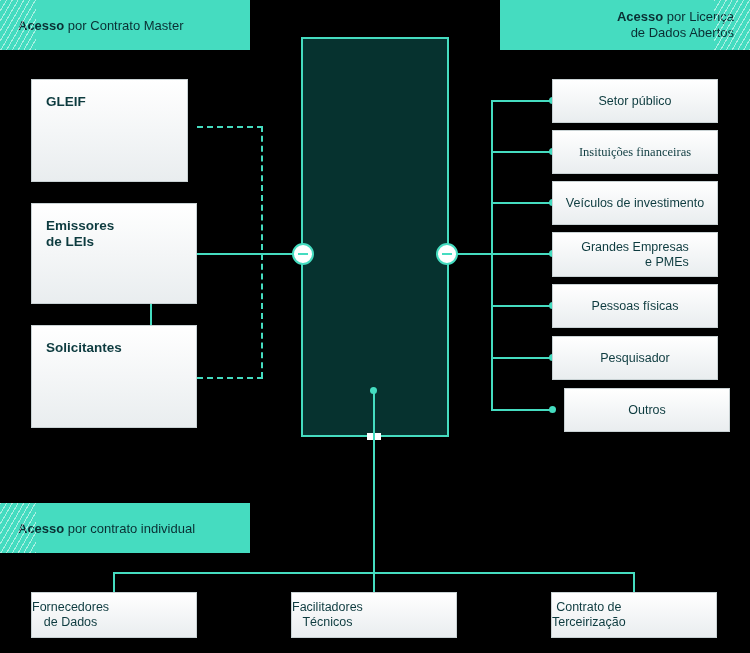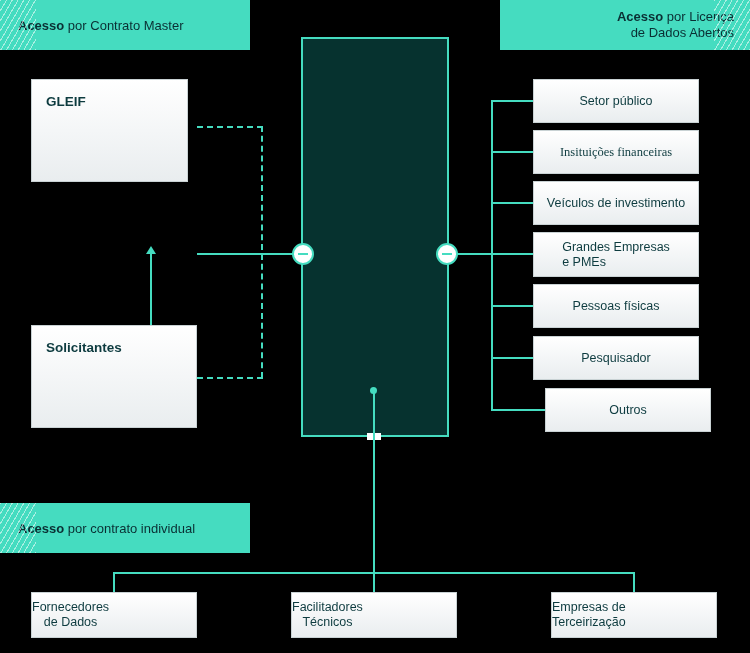--- a/index.html
+++ b/index.html
@@ -90,31 +90,31 @@
     padding: 14px 0 0 14px;
     line-height: 16px;
   }
   .lbox-gleif   { left: 31px; top: 79px;  width: 157px; height: 103px; padding-left: 14px; }
   .lbox-emiss   { left: 31px; top: 203px; width: 166px; height: 101px; }
   .lbox-solic   { left: 31px; top: 325px; width: 166px; height: 103px; }
 
   
   .rbox {
     position: absolute;
-    left: 533px;
+    left: 552px;
     width: 166px;
     background: linear-gradient(180deg, #ffffff 0%, #e9edef 100%);
     border: 1px solid #c9d2d4;
     box-sizing: border-box;
     color: #0d3b3f;
     font-size: 12.5px;
     display: flex;
     align-items: center;
     justify-content: center;
-    text-align: left;
+    text-align: right;
     line-height: 15px;
   }
 
   
   .bbox {
     position: absolute;
     top: 592px;
     width: 166px;
     height: 46px;
     background: linear-gradient(180deg, #ffffff 0%, #e9edef 100%);
@@ -256,20 +256,24 @@
   <div class="line hline" style="left:113px; top:572px; width:522px;"></div>
   <div class="line vline" style="left:113px; top:572px; height:20px;"></div>
   <div class="line vline" style="left:633px; top:572px; height:20px;"></div>
 
   <div class="node-dot" style="left:292px; top:243px;"></div>
   <div class="node-dot" style="left:436px; top:243px;"></div>
 
   <div class="lbox lbox-gleif">
     <span>GLEIF</span>
   </div>
+  <div class="lbox lbox-emiss">
+    <span>Emissores</span><br>
+    <span>de LEIs</span>
+  </div>
   <div class="lbox lbox-solic">
     <span>Solicitantes</span>
   </div>
 
   <div class="rbox" style="top:79px; height:44px;">
     <span>Setor público</span>
   </div>
   <div class="rbox" style="top:130px; height:44px;font-family:Liberation Serif, serif;">
     <span>Insituições financeiras</span>
   </div>
@@ -299,18 +303,18 @@
     </span>
   </div>
   <div class="bbox bbox-2">
     <span>
       <span>Facilitadores</span><br>
       <span>Técnicos</span>
     </span>
   </div>
   <div class="bbox bbox-3">
     <span>
-      <span>Empresas de</span><br>
+      <span>Contrato de</span><br>
       <span>Terceirização</span>
     </span>
   </div>
 
 </div>
 
 </body></html>

